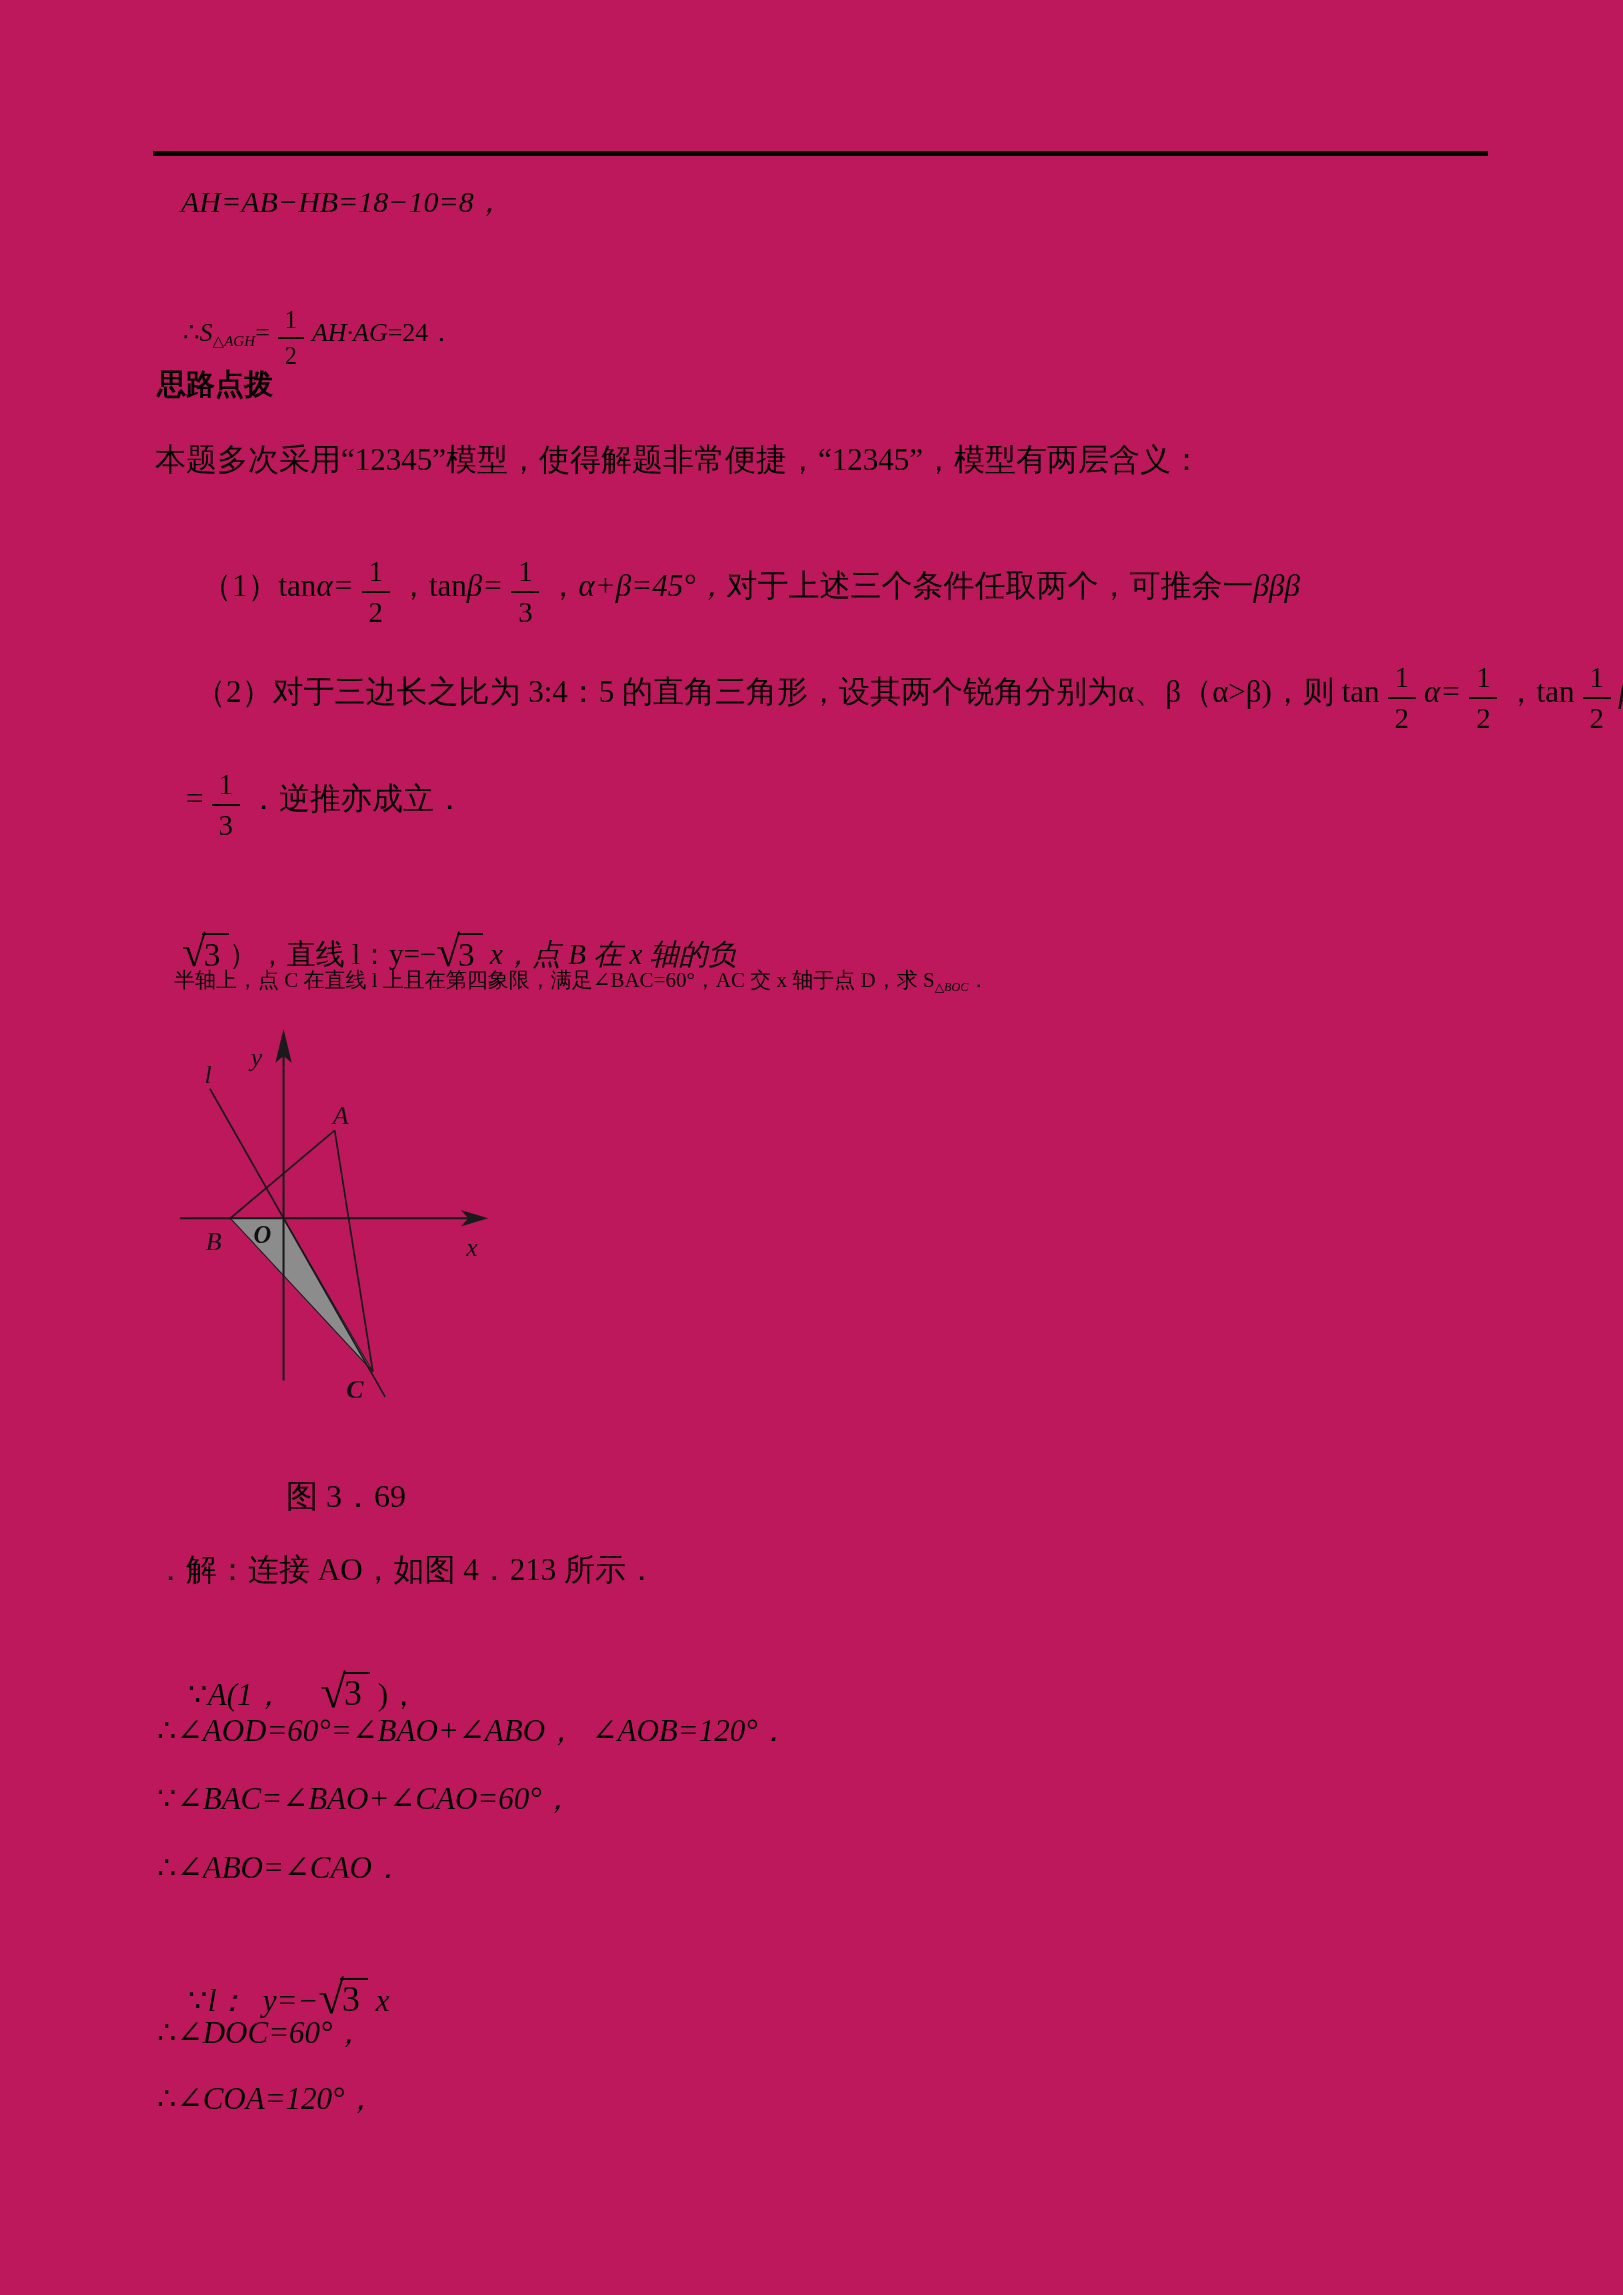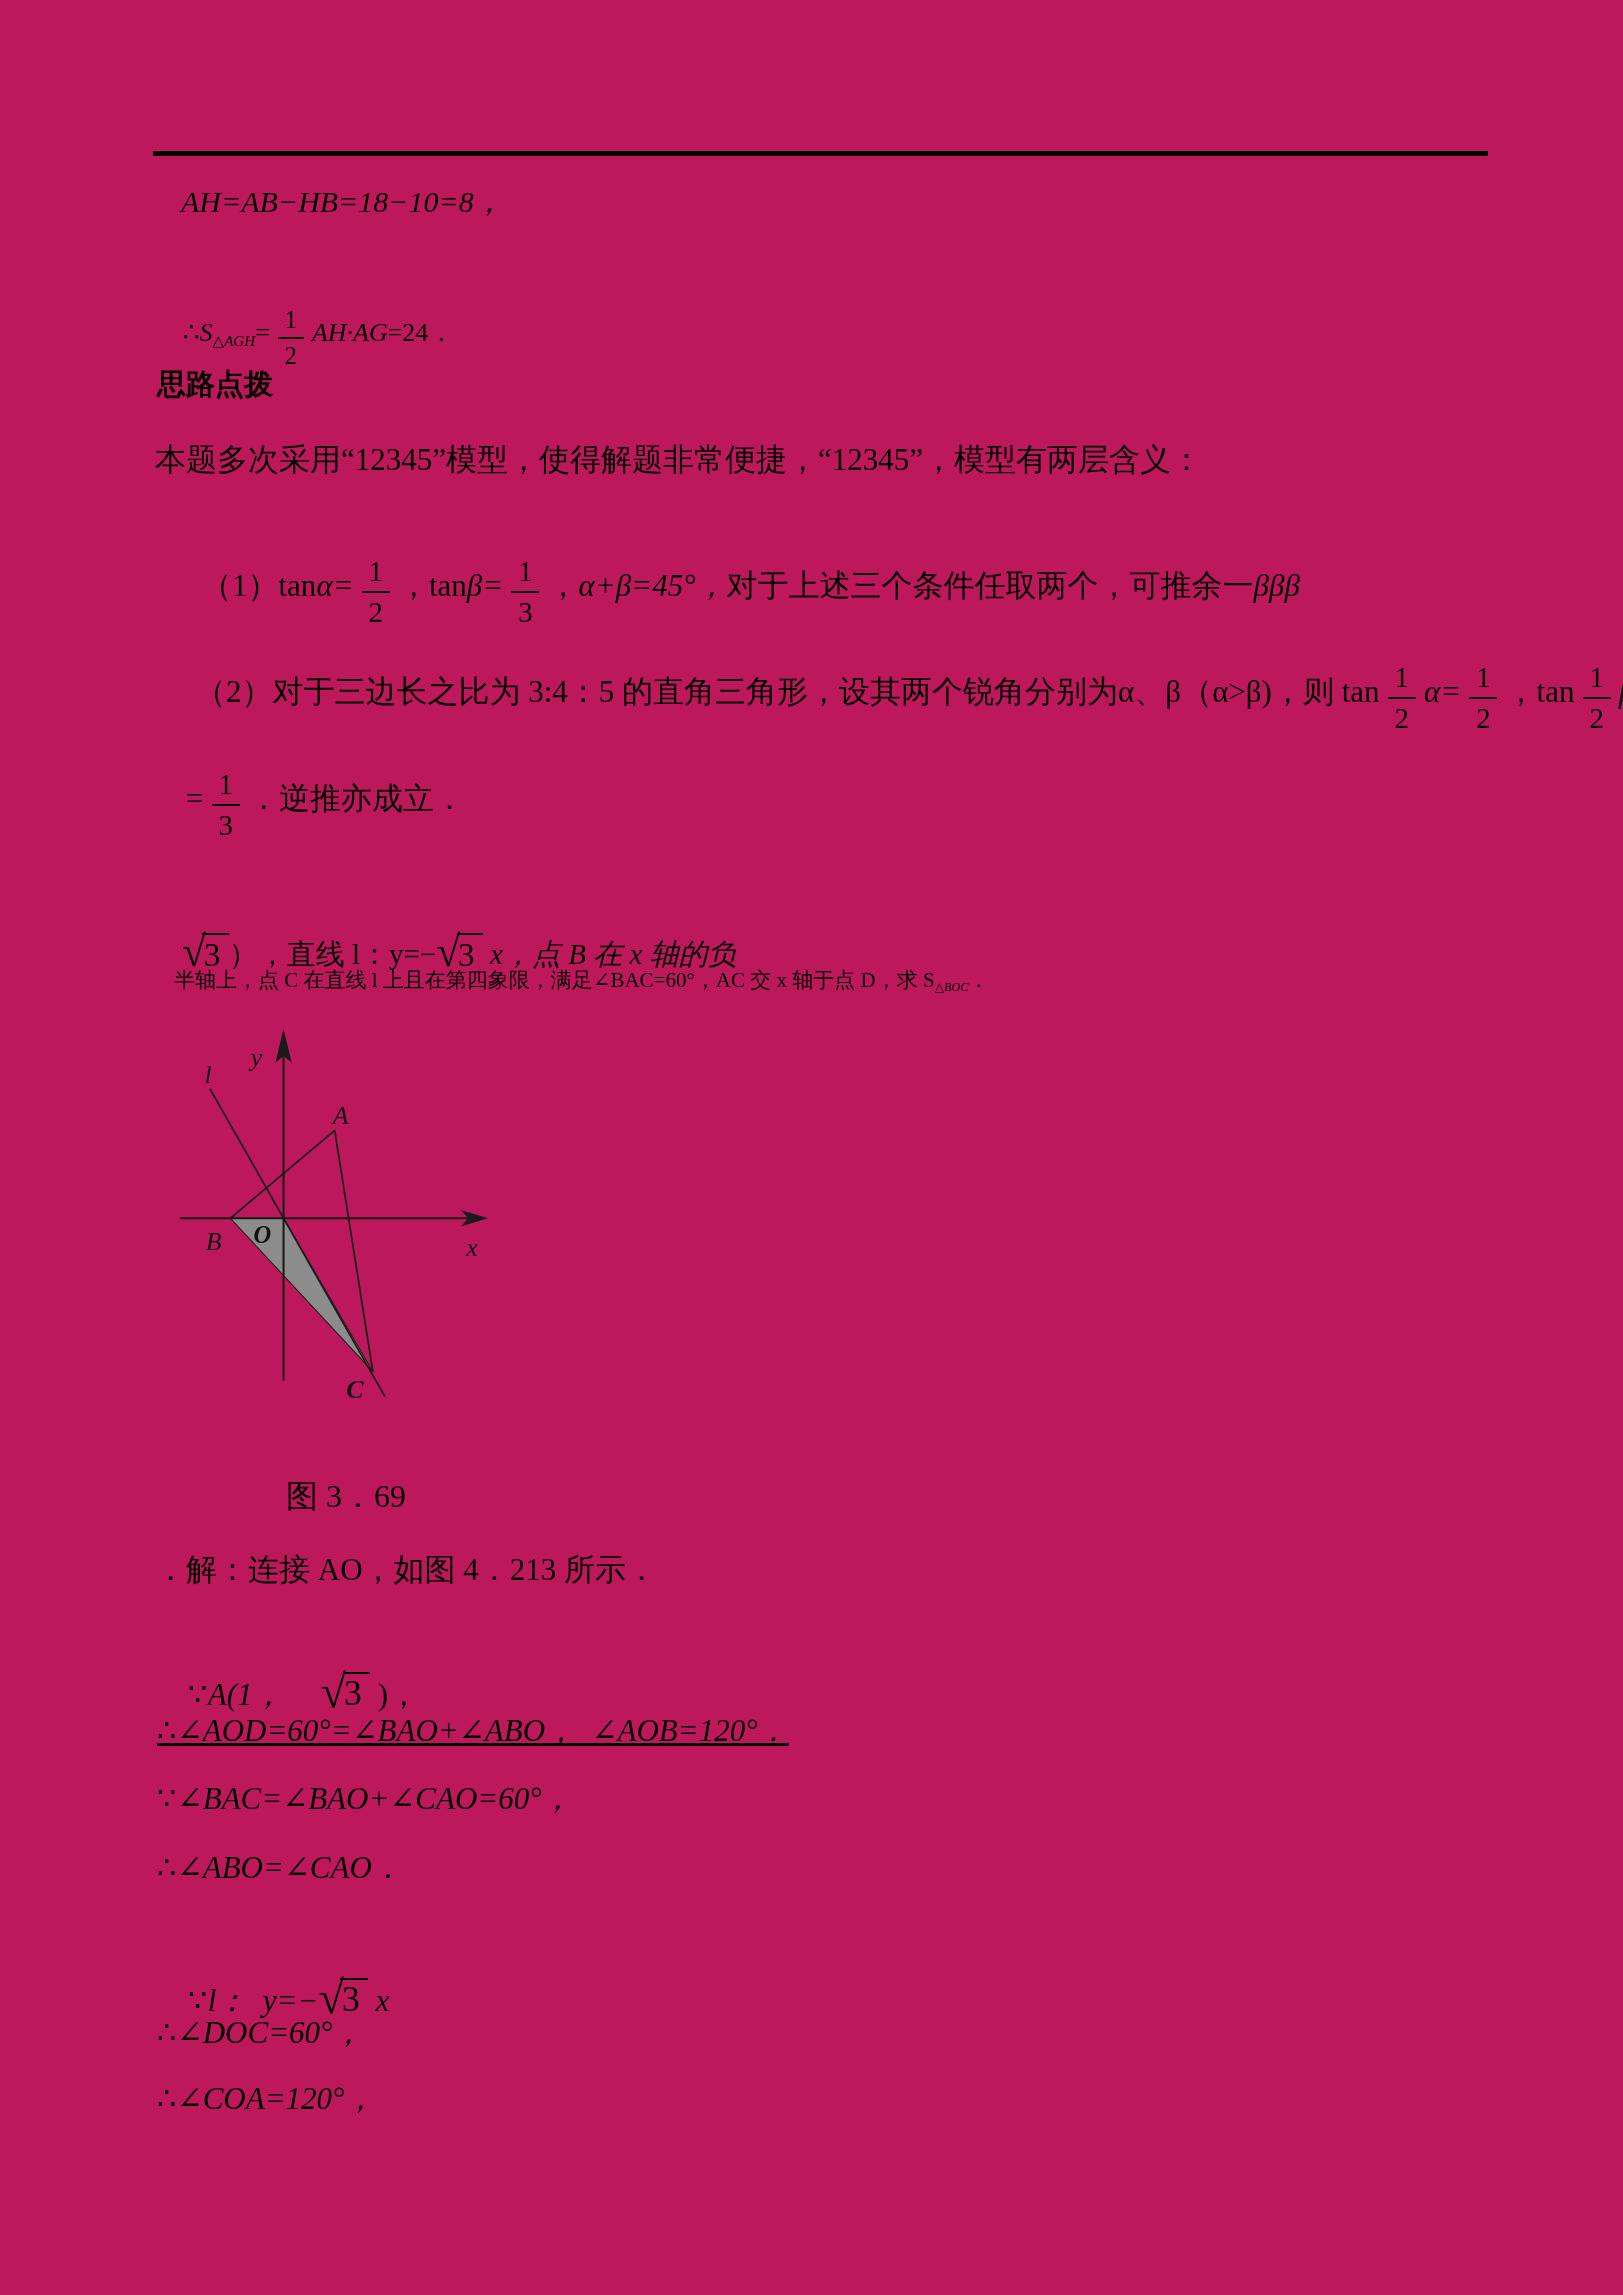--- a/index.html
+++ b/index.html
@@ -86,21 +86,21 @@
   </svg>
 
   <div class="line" style="left:286px;top:1478px;font-size:32px;">图 3．69</div>
 
   <div class="line" style="left:155px;top:1552px;">．解：连接 AO，如图 4．213 所示．</div>
 
   <div class="line" style="left:157px;top:1636px;font-size:31px;text-align:right;">
     <span class="it">∵A(1，</span><span class="sqrt big" style="margin-left:37px;"><span class="rsign">√</span><span class="rbody">3</span></span><span> )，</span>
   </div>
 
-  <div class="line it" style="left:157px;top:1713px;font-size:31px;text-decoration:underline;">∴∠AOD=60°=∠BAO+∠ABO，  ∠AOB=120°．</div>
+  <div class="line it" style="left:157px;top:1713px;font-size:31px;">∴∠AOD=60°=∠BAO+∠ABO，  ∠AOB=120°．</div>
   <div class="line it" style="left:157px;top:1781px;font-size:31px;">∵∠BAC=∠BAO+∠CAO=60°，</div>
   <div class="line it" style="left:157px;top:1850px;font-size:31px;font-style:italic;">∴∠ABO=∠CAO．</div>
 
   <div class="line" style="left:157px;top:1942px;font-size:31px;">
     <span class="it">∵l：  y=−</span><span class="sqrt big"><span class="rsign">√</span><span class="rbody">3</span></span><span class="it"> x</span>
   </div>
 
   <div class="line it" style="left:157px;top:2015px;font-size:31px;">∴∠DOC=60°，</div>
   <div class="line it" style="left:157px;top:2081px;font-size:31px;">∴∠COA=120°，</div>
 

